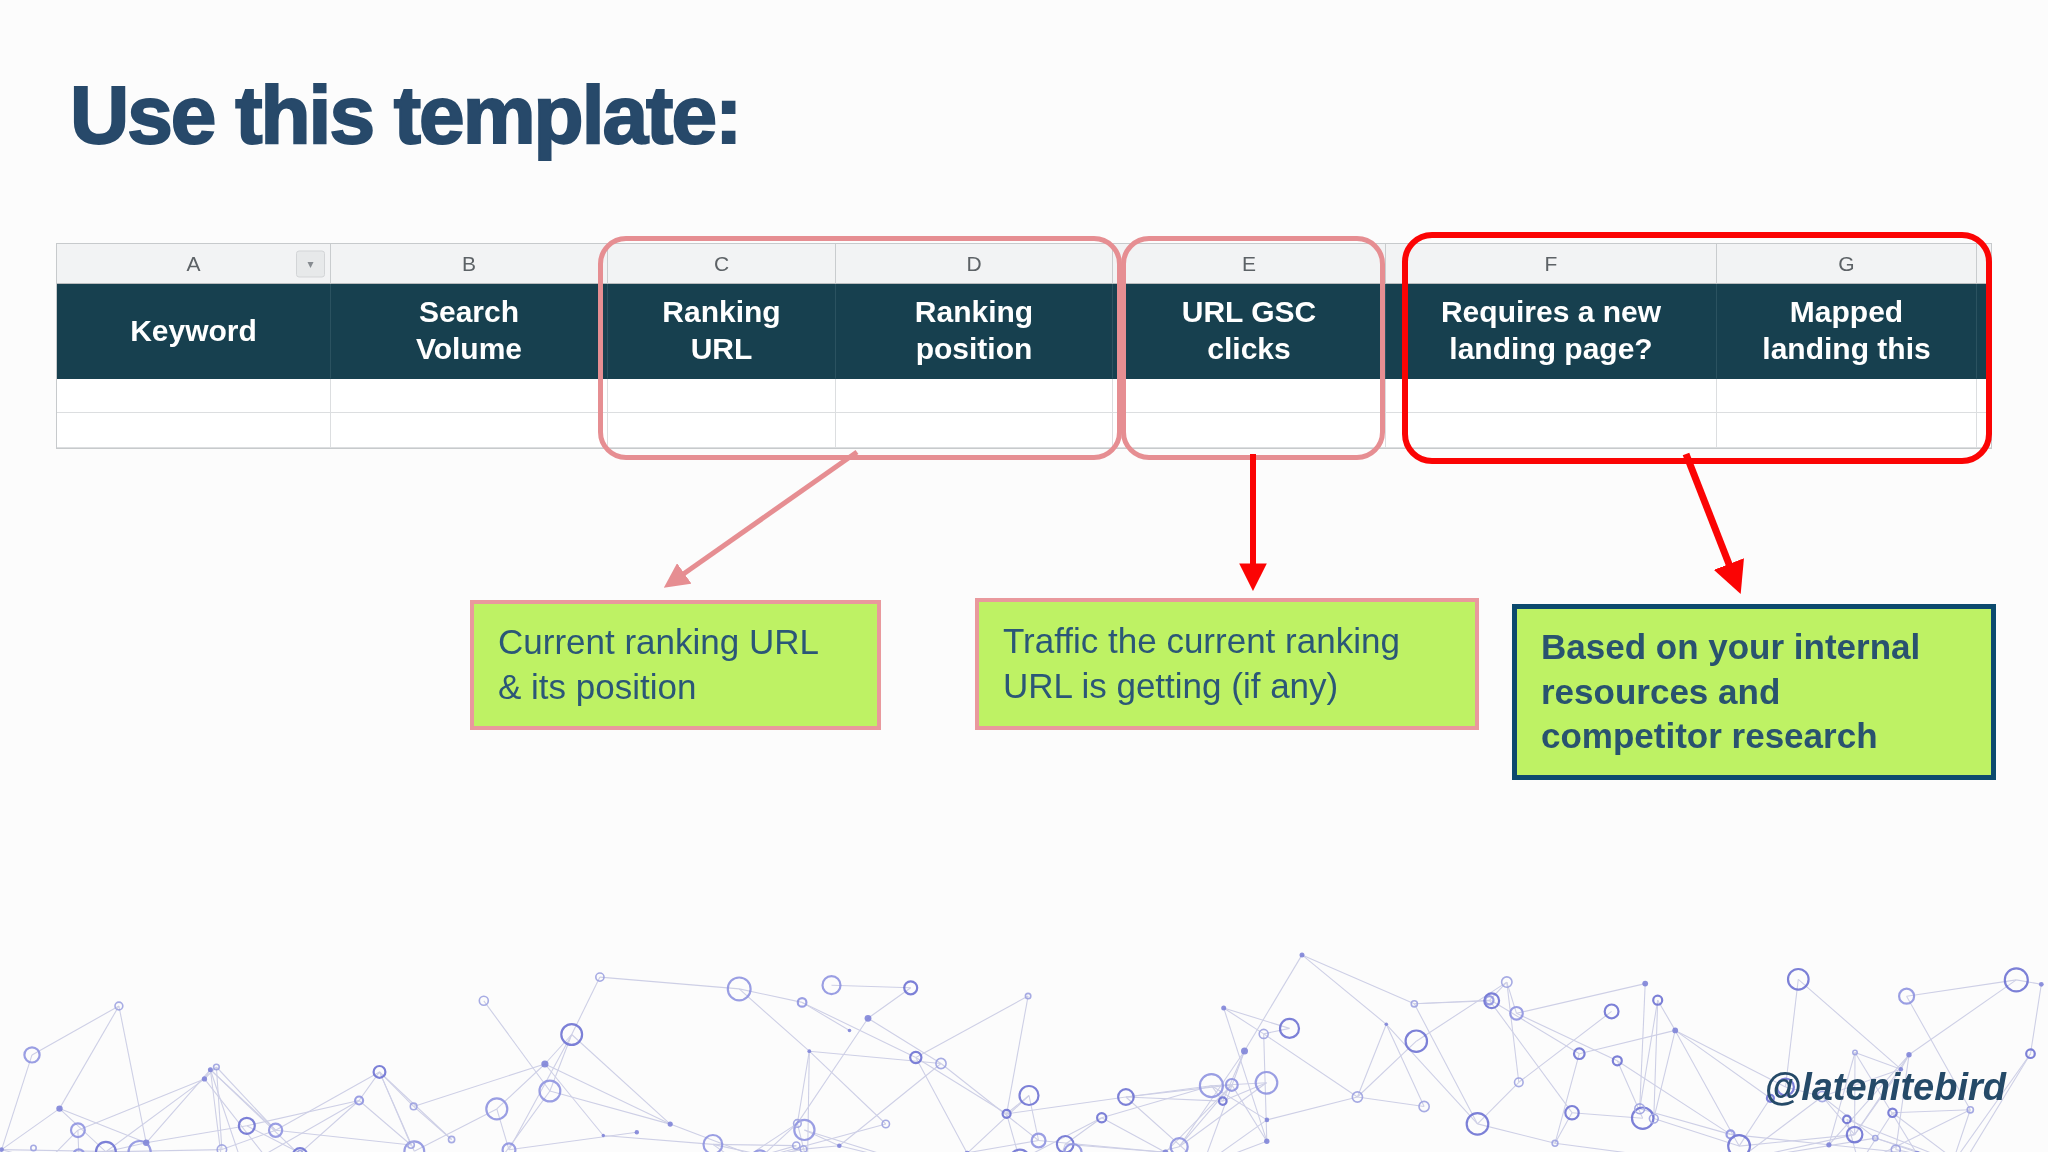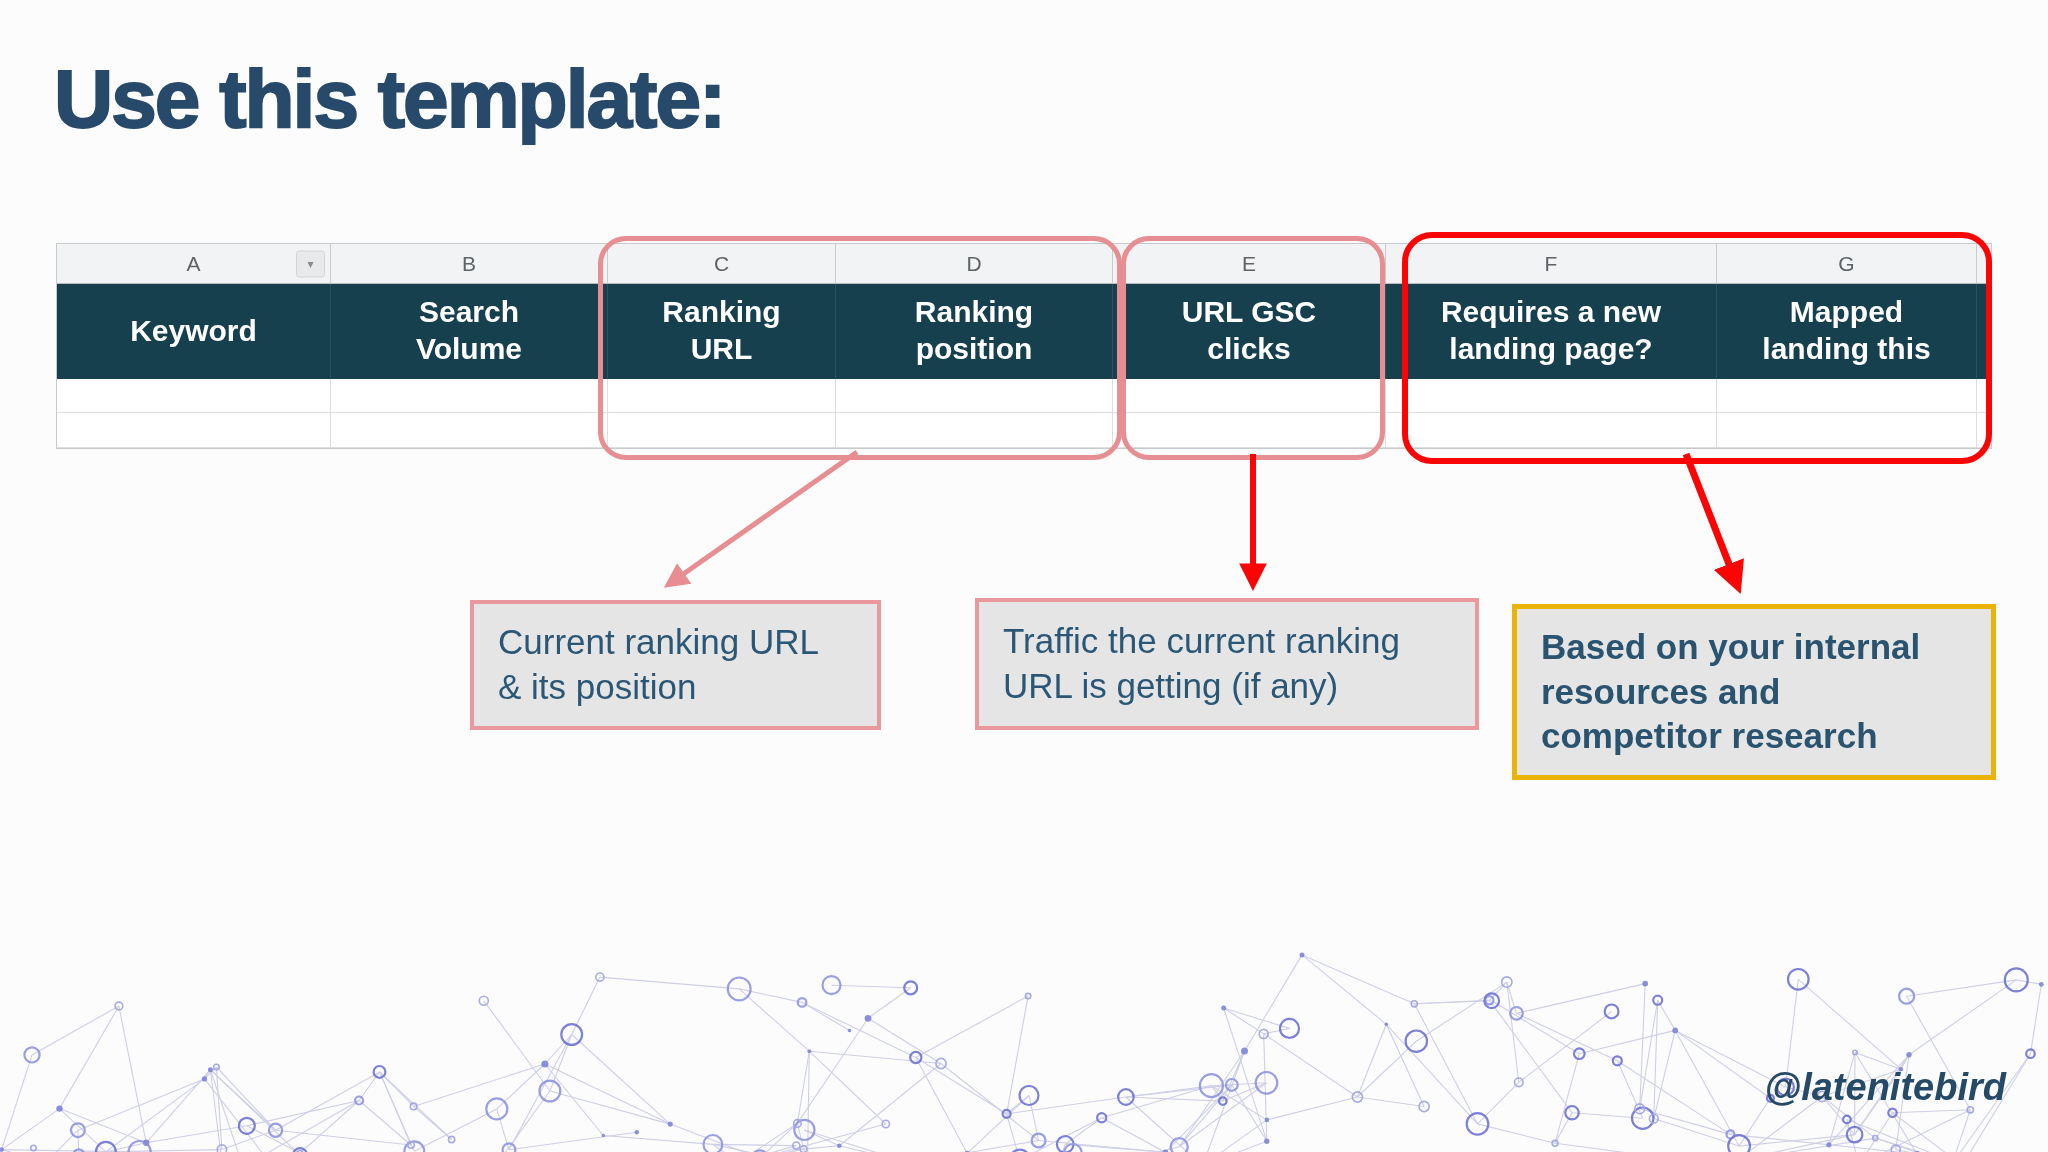--- a/index.html
+++ b/index.html
@@ -3,21 +3,21 @@
 <meta charset="utf-8">
 <style>
   html,body{margin:0;padding:0;background:#ffffff;}
   .slide{
     position:relative;width:2048px;height:1152px;overflow:hidden;
     background:#fcfcfc;
     font-family:"Liberation Sans","DejaVu Sans",sans-serif;
   }
   
   .page-title{
-    position:absolute;left:54px;top:52px;margin:0;
+    position:absolute;left:54px;top:52px;margin:16px;
     font-size:82px;font-weight:bold;letter-spacing:-2px;
     color:#27496a;-webkit-text-stroke:2px #27496a;
   }
   
   .sheet{
     position:absolute;left:56px;top:243px;
     display:grid;
     grid-template-columns:274px 277px 228px 277px 273px 331px 260px 14px;
     grid-template-rows:40px 95px 34px 35px;
     background:#ffffff;border:1px solid #c7cacc;
@@ -48,26 +48,26 @@
   .hl{position:absolute;z-index:3;background:transparent;}
   .hl-pink{border:5px solid #e68e92;border-radius:28px;}
   .hl-red{border:6px solid #fb0404;border-radius:30px;}
   #hl-cd{left:598px;top:236px;width:514px;height:214px;}
   #hl-e{left:1121px;top:236px;width:254px;height:214px;}
   #hl-fg{left:1402px;top:232px;width:578px;height:220px;}
   
   .arrows{position:absolute;left:0;top:0;z-index:4;pointer-events:none;}
   
   .note{
-    position:absolute;z-index:5;background:#e5e5e5;box-sizing:border-box;
+    position:absolute;z-index:5;background:#bef264;box-sizing:border-box;
     color:#2b5777;font-size:35px;line-height:1.28;white-space:pre-line;
     display:flex;align-items:center;padding:14px 24px;
   }
   .note-pink{border:4px solid #e9999d;}
-  .note-red{border:5px solid #eab308;font-weight:bold;color:#29536f;}
+  .note-red{border:5px solid #0c4a6e;font-weight:bold;color:#29536f;}
   #note-ranking{left:470px;top:600px;width:411px;height:130px;}
   #note-traffic{left:975px;top:598px;width:504px;height:132px;}
   #note-landing{left:1512px;top:604px;width:484px;height:176px;}
   
   .plexus{position:absolute;left:0;top:0;z-index:1;pointer-events:none;}
   .credit{
     position:absolute;right:42px;top:1066px;z-index:6;
     font-size:38px;font-weight:bold;font-style:italic;color:#254a68;
   }
 </style>

